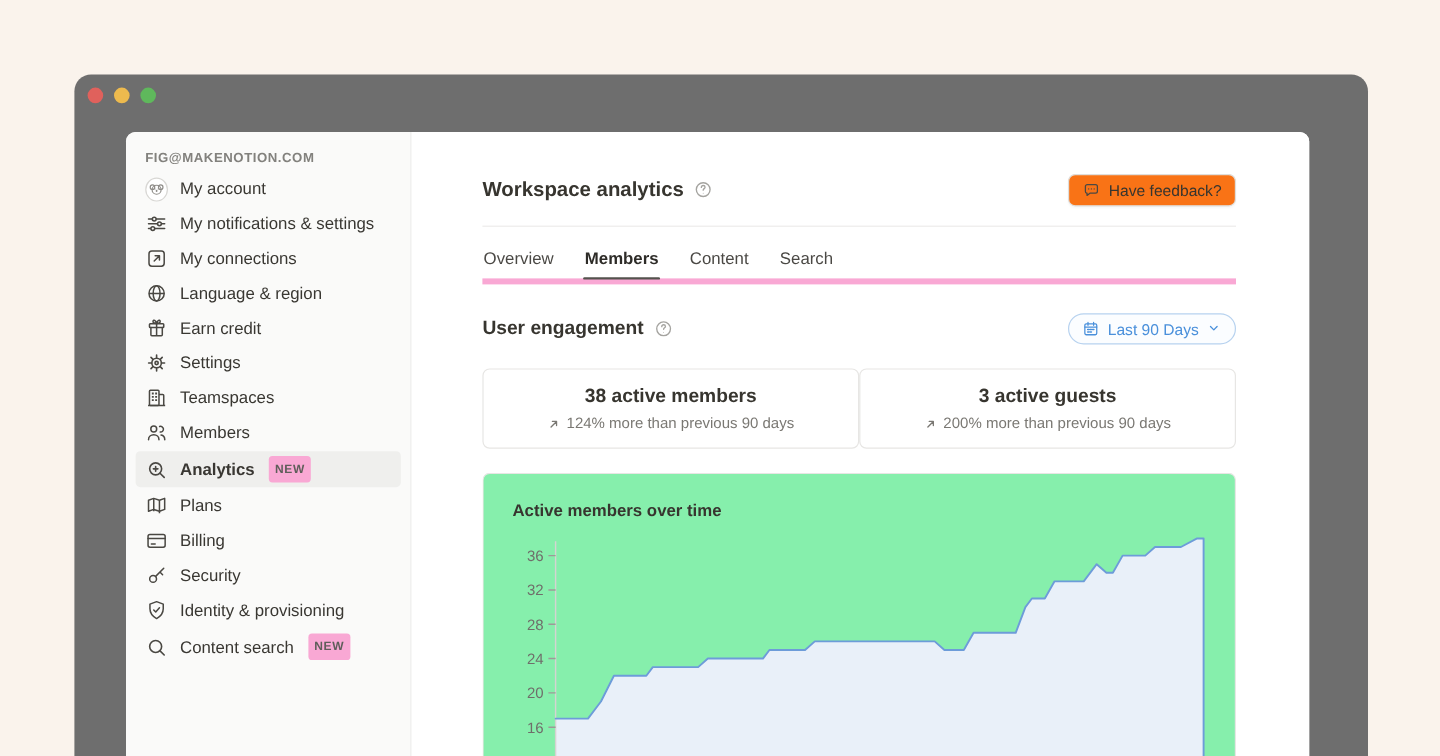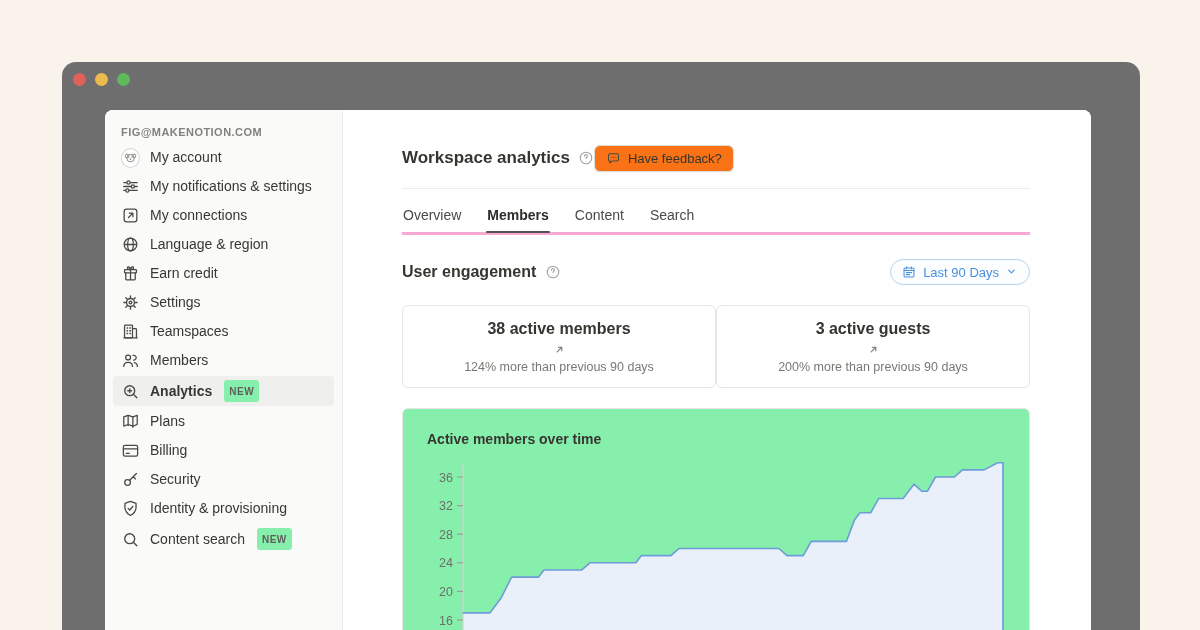--- a/index.html
+++ b/index.html
@@ -21,58 +21,58 @@
                 padding:2px 8px 6px 8px; }
   .side-item { display:flex; align-items:center; gap:10px; padding:4px 8px; border-radius:4px;
                font-size:14px; line-height:19px; color:#393732; margin-bottom:2px; cursor:default; }
   .side-item .sicon { width:19px; height:19px; flex:0 0 19px; color:#4A4843; display:flex;
                       align-items:center; justify-content:center; }
   .side-item svg { width:19px; height:19px; display:block; }
   .side-item.selected { background:#EFEFED; font-weight:700; }
   .section-head { font-size:11px; font-weight:600; color:#82817D; letter-spacing:.45px;
                   padding:2px 8px 6px 8px; margin-top:18px; }
   .badge { font-size:10px; font-weight:700; letter-spacing:.5px; color:#5F5E5A;
-           background:#86efac; border-radius:3px; padding:1.5px 5px; margin-left:2px; }
+           background:#f9a8d4; border-radius:3px; padding:1.5px 5px; margin-left:2px; }
   .avatar { width:20px; height:20px; border-radius:50%; background:#FFFFFF;
             border:1px solid #D8D7D4; display:flex; align-items:center; justify-content:center; }
   .avatar svg { width:15px; height:15px; }
 
   
   .main { flex:1; padding:34px 63px 0 59px; background:#FFFFFF; }
-  .hdr-row { display:flex; align-items:center; height:28px; }
+  .hdr-row { display:flex; justify-content:space-between; align-items:center; height:28px; }
   .page-title { font-size:17px; font-weight:700; display:flex; align-items:center; gap:8px; }
   .help-ic { width:16px; height:16px; color:#A5A4A0; display:inline-flex; }
   .help-ic svg { width:16px; height:16px; }
   .btn-feedback { display:flex; align-items:center; gap:7px; font-size:13px; font-weight:500;
                   color:#37352F; background:#f97316; border:1px solid #DFDEDB; border-radius:6px;
                   padding:5px 11px; box-shadow:0 1px 2px rgba(0,0,0,.04); cursor:pointer;
                   font-family:inherit; }
   .btn-feedback svg { width:15px; height:15px; color:#4A4843; }
   .divider { border:none; border-top:1px solid #EDECEA; margin-top:16px; }
 
-  .tabs { display:flex; gap:24px; margin-top:15px; border-bottom:3px solid #f9a8d4; }
+  .tabs { display:flex; gap:24px; margin-top:15px; border-bottom:5px solid #f9a8d4; }
   .tab { font-size:14px; color:#4B4945; padding:3px 1px 9px 1px; position:relative; cursor:pointer; }
   .tab.active { color:#2E2C28; font-weight:700; }
   .tab.active::after { content:""; position:absolute; left:0; right:0; bottom:-1px; height:2px;
                        background:#54524D; border-radius:1px; }
 
   .sect-row { display:flex; justify-content:space-between; align-items:center; margin-top:24px; }
   .sect-title { font-size:16px; font-weight:700; display:flex; align-items:center; gap:9px; }
   .pill-filter { display:flex; align-items:center; gap:7px; color:#4A90DB; font-size:13px;
                  font-weight:500; background:#FBFDFF; border:1px solid #B7D2EF; border-radius:999px;
                  padding:4.5px 12px 4.5px 11px; cursor:pointer; font-family:inherit; }
   .pill-filter svg { width:14px; height:14px; }
   .pill-filter .chev svg { width:11px; height:11px; }
 
   .cards { display:grid; grid-template-columns:1fr 1fr; gap:0; margin-top:20px; }
   .stat-card { border:1px solid #E7E6E4; border-radius:6px; padding:14px 12px 13px; text-align:center;
                background:#FFF; }
   .stat-value { font-size:16px; font-weight:700; color:#37352F; }
   .stat-delta { font-size:12.5px; color:#7A7873; margin-top:6px; display:flex;
-                align-items:center; justify-content:center; gap:5px;flex-direction:column; }
+                align-items:center; justify-content:center; gap:5px; }
   .stat-delta svg { width:11px; height:11px; color:#7A7873; }
 
   .chart-card { border:1px solid #E7E6E4; border-radius:6px 6px 0 0; border-bottom:none;
                 margin-top:20px; padding:22px 24px 0; background:#86efac; height:240px; overflow:hidden; }
   .chart-title { font-size:14px; font-weight:700; margin-bottom:12px; }
   .chart-wrap svg { display:block; }
   svg text { font-family:"Liberation Sans", sans-serif; }
 </style>
 </head>
 <body>

